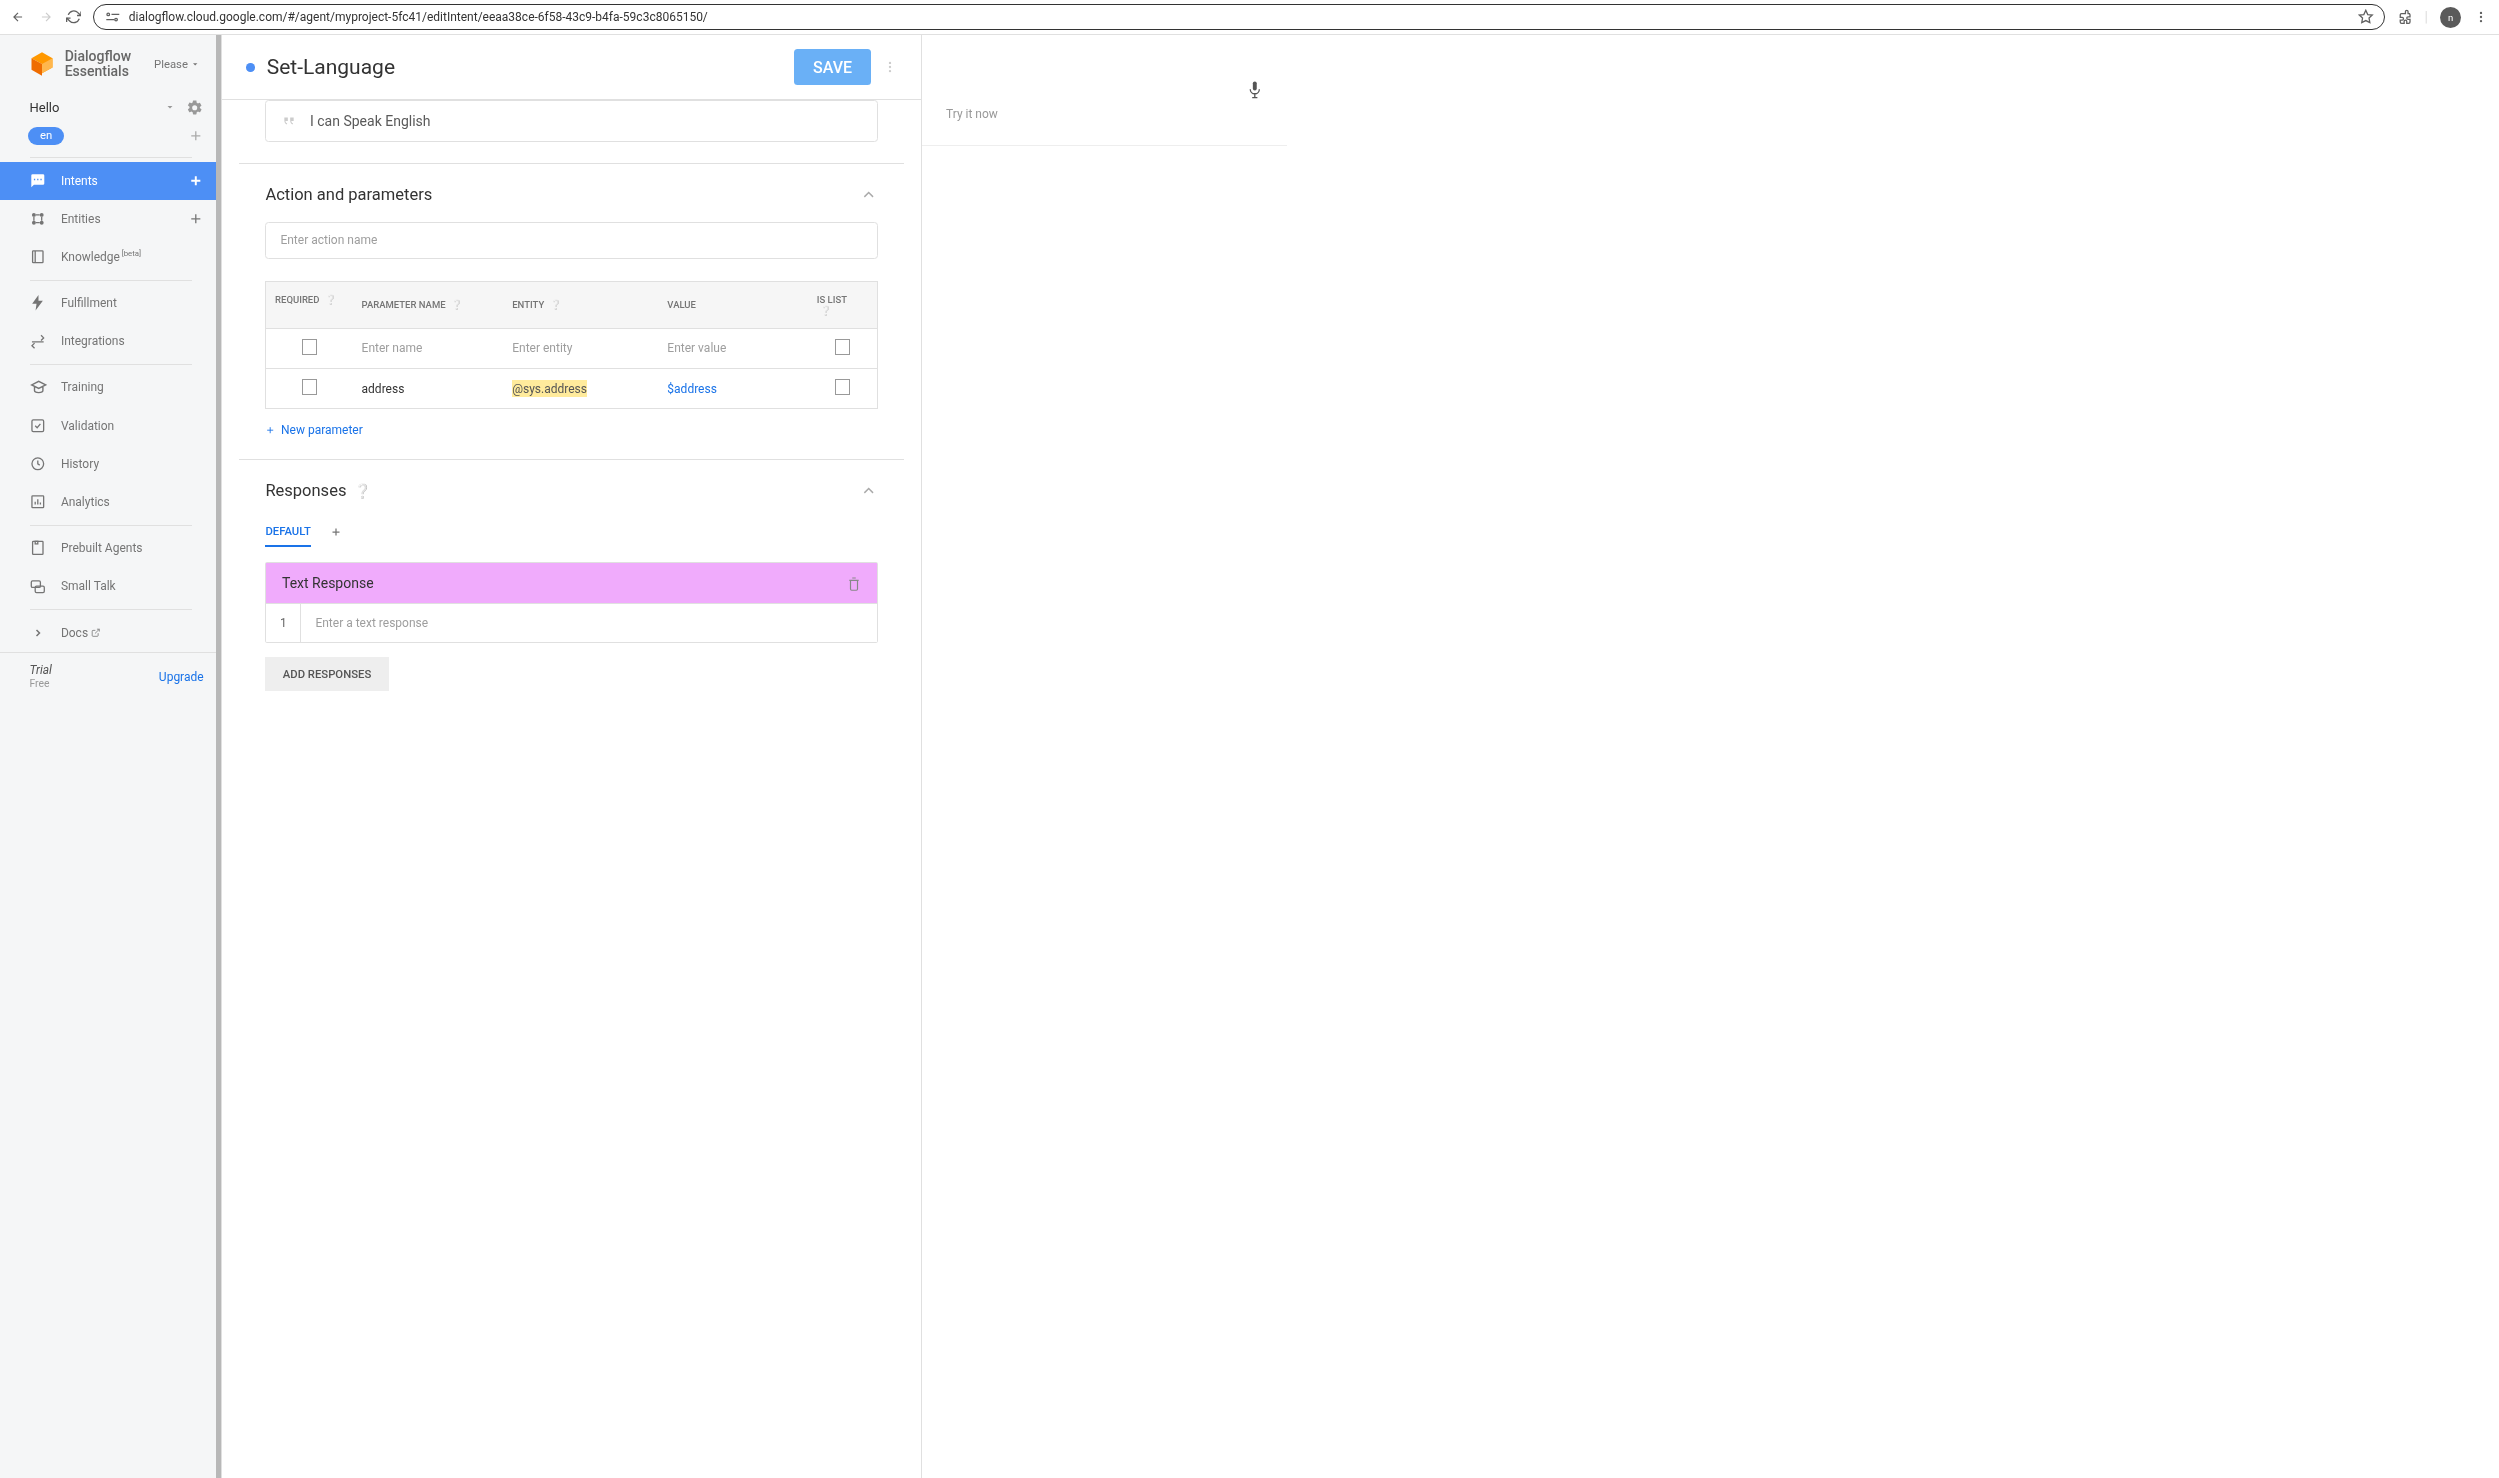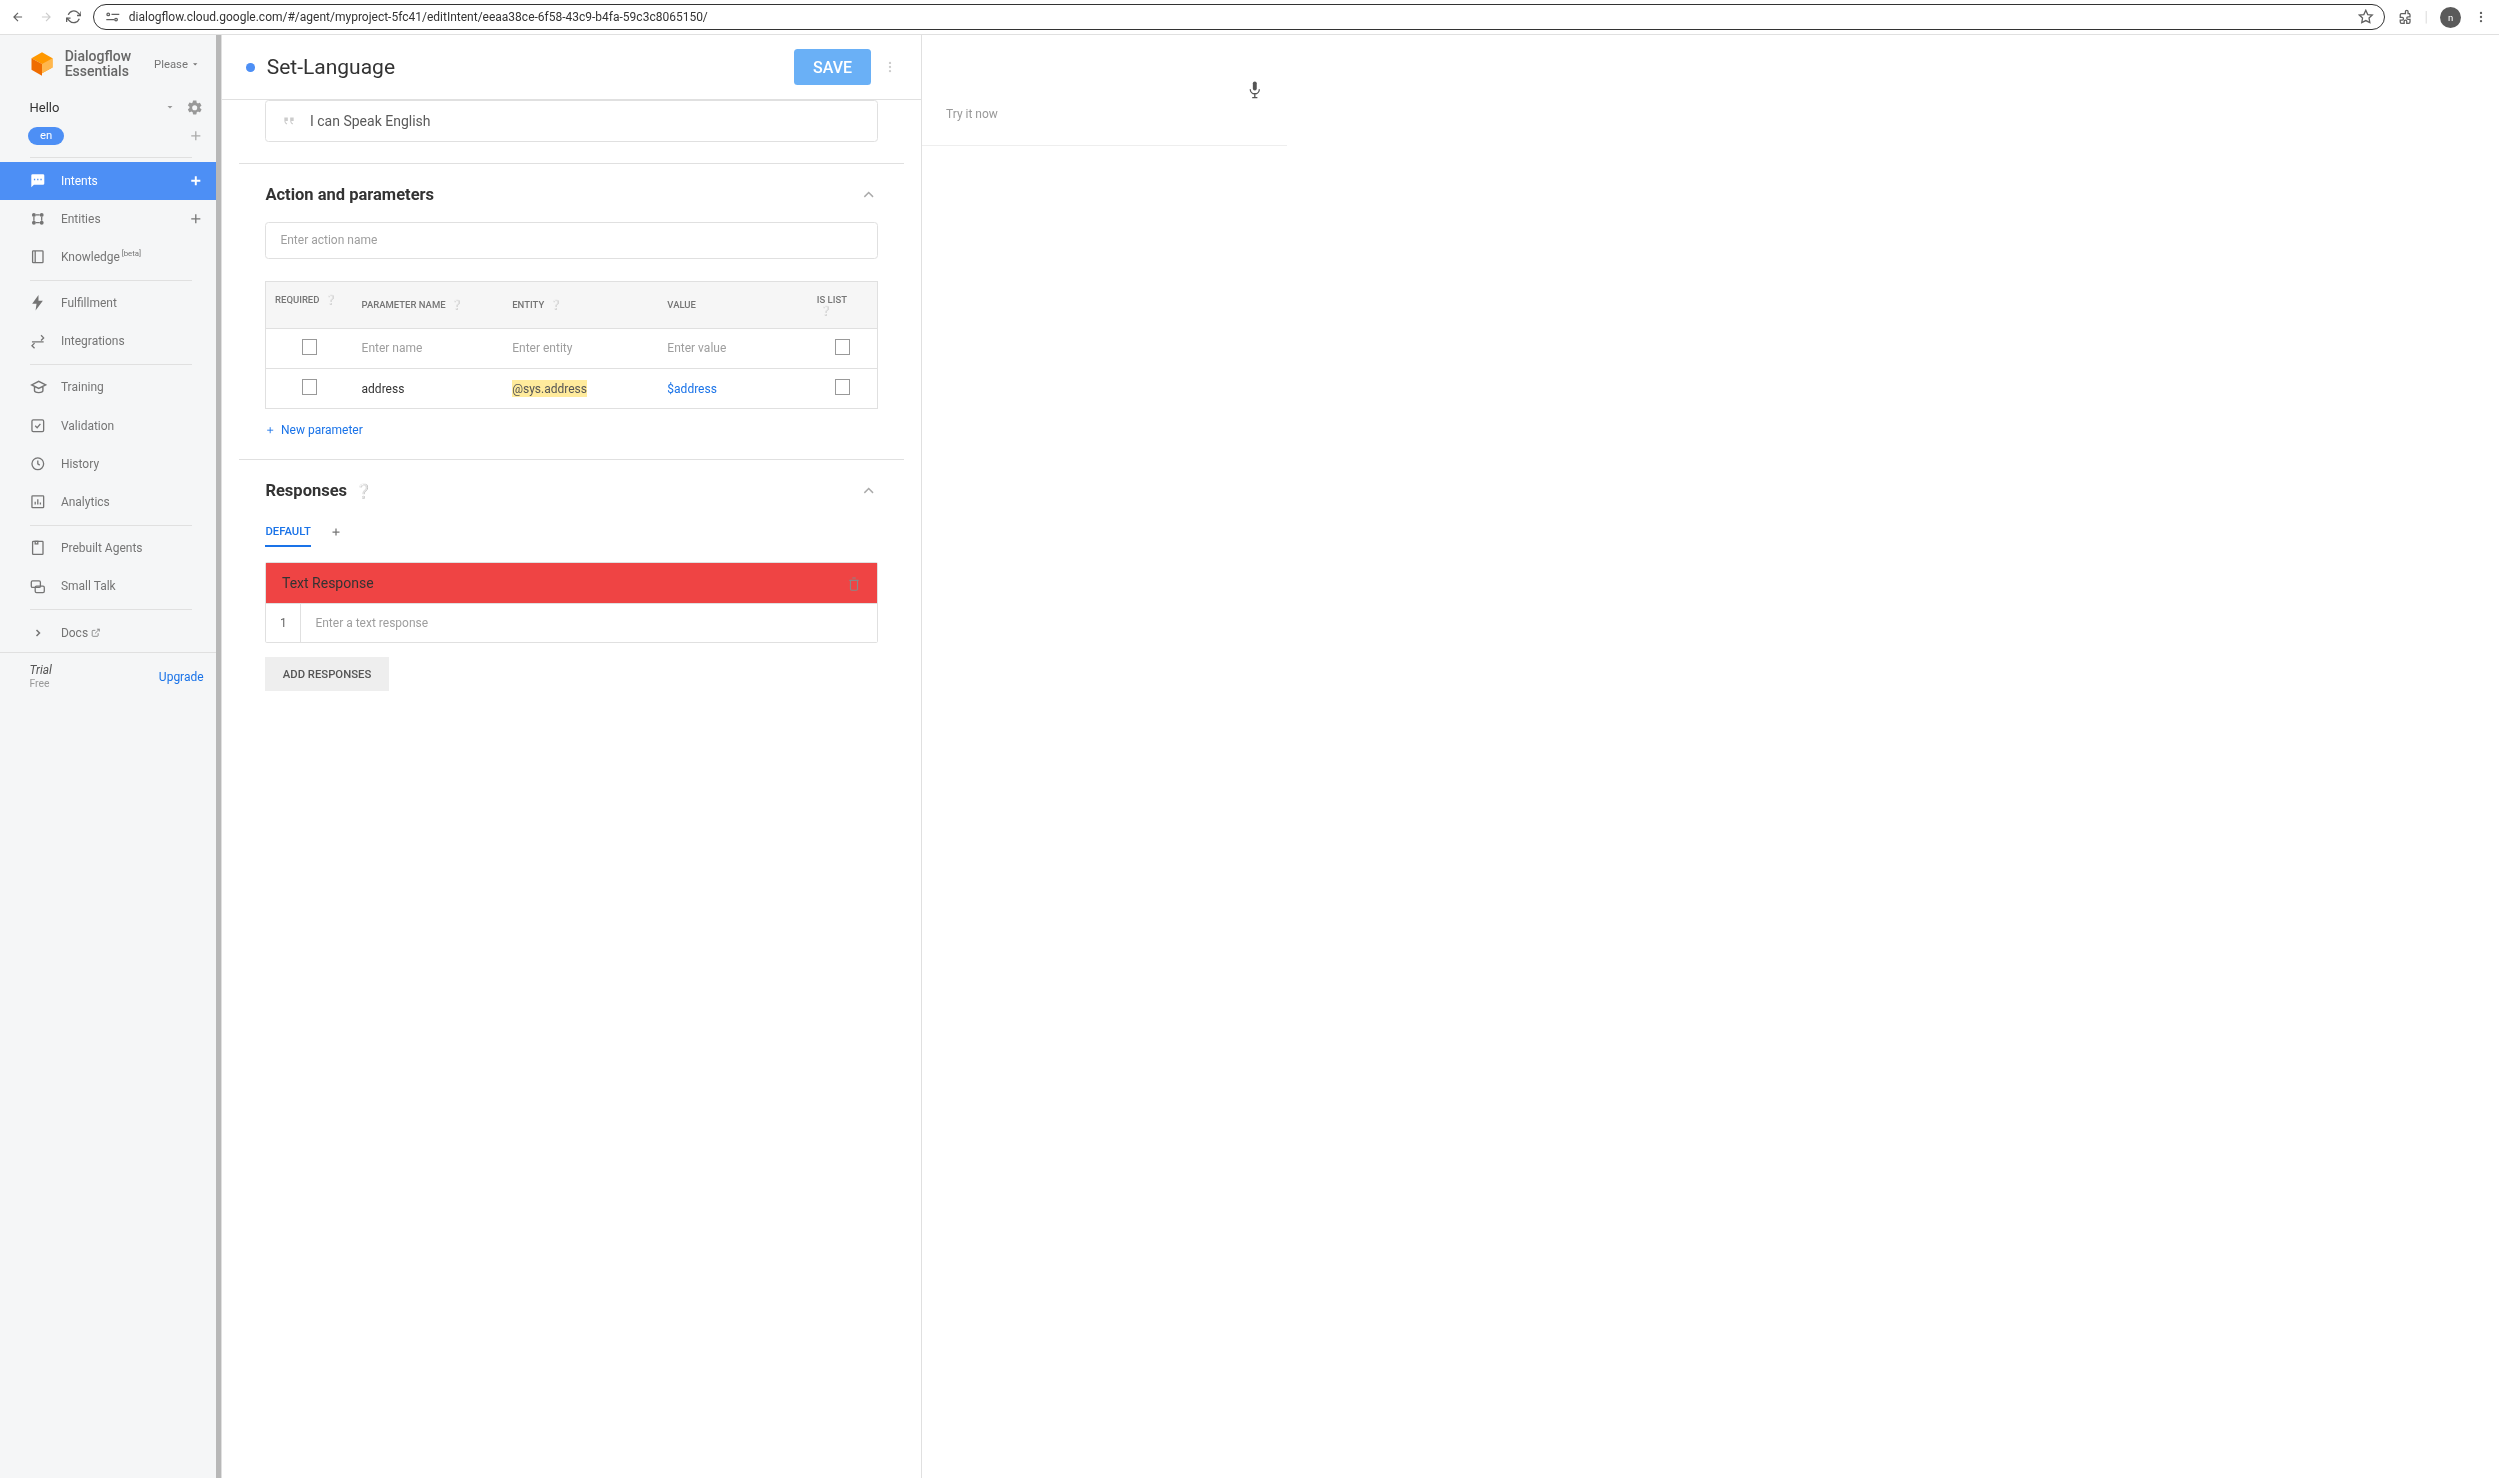--- a/index.html
+++ b/index.html
@@ -56,21 +56,21 @@
     .more-btn { color: #ccc; cursor: pointer; }
     
     .intent-body { flex: 1; overflow-y: auto; padding: 0 17.4px; }
     
     .training-phrase { margin: 0px 26px 14px 26px; border: 0.9px solid #e0e0e0; border-radius: 3.5px; padding: 12px 15.6px; display: flex; align-items: center; gap: 14px; color: #5a5a5a; }
     .quote-icon { color: #ccc; }
     
     .section-divider { border: none; border-top: 0.9px solid #e0e0e0; margin: 21px 0; }
     .section { padding: 0 26px; }
     .section-header { display: flex; align-items: center; justify-content: space-between; margin-bottom: 17.4px; }
-    .section-title { font-size: 16.5px; color: #333; font-weight: 700; }
+    .section-title { font-size: 16.5px; color: #333; font-weight: 400; }
     .collapse { color: #aaa; cursor: pointer; }
     
     .action-input { width: 100%; border: 0.9px solid #e0e0e0; border-radius: 3.5px; padding: 10.4px 14px; font-size: 12px; resize: none; margin-bottom: 19px; color: #333; }
     .action-input::placeholder { color: #9e9e9e; }
     
     .params-table { width: 100%; border: 0.9px solid #e0e0e0; border-collapse: collapse; }
     .params-table th { background: #f6f6f6; font-size: 9.5px; font-weight: 500; color: #757575; padding: 12px 8.7px; text-align: left; border-bottom: 0.9px solid #e0e0e0; }
     .params-table th .help { margin-left: 3.5px; color: #999; }
     .params-table td { padding: 10.4px 8.7px; font-size: 12px; border-bottom: 0.9px solid #e0e0e0; }
     .params-table input[type=checkbox] { width: 15.6px; height: 15.6px; appearance: none; border: 1.7px solid #999; background: #fff; cursor: pointer; }
@@ -80,21 +80,21 @@
     .params-table input[type=text] { border: none; font-size: 12px; width: 100%; background: transparent; color: #333; }
     .params-table input[type=text]::placeholder { color: #9e9e9e; }
     
     .new-param { color: #1a73e8; font-size: 12px; margin-top: 14px; display: inline-flex; align-items: center; gap: 5.2px; cursor: pointer; }
     
     .resp-tabs { display: flex; align-items: center; gap: 19px; margin-bottom: 15.6px; }
     .resp-tab { font-size: 11.3px; color: #1a73e8; padding: 7px 0; border-bottom: 2.6px solid #1a73e8; font-weight: 500; }
     .add-tab { color: #757575; cursor: pointer; font-size: 15.6px; }
     
     .resp-card { border: 0.9px solid #e0e0e0; border-radius: 1.7px; margin-bottom: 14px; }
-    .resp-card-header { display: flex; align-items: center; justify-content: space-between; padding: 12px 15.6px; background: #ef4444; border-bottom: 0.9px solid #e0e0e0; }
+    .resp-card-header { display: flex; align-items: center; justify-content: space-between; padding: 12px 15.6px; background: #f0abfc; border-bottom: 0.9px solid #e0e0e0; }
     .resp-card-title { font-size: 14px; color: #333; }
     .resp-trash { color: #888; cursor: pointer; }
     .resp-row { display: flex; align-items: center; }
     .resp-num { width: 35px; text-align: center; font-size: 12px; color: #666; border-right: 0.9px solid #e0e0e0; align-self: stretch; display: flex; align-items: center; justify-content: center; }
     .resp-input { flex: 1; border: none; padding: 12px 14px; font-size: 12px; }
     .resp-input::placeholder { color: #9e9e9e; }
     
     .add-responses { background: #eee; border: none; padding: 10.4px 17.4px; font-size: 11.3px; font-weight: 500; color: #555; cursor: pointer; margin-bottom: 22.6px; }
     
     .eoc-row { display: flex; align-items: center; gap: 10.4px; padding: 5.2px 0 17.4px 0; }

